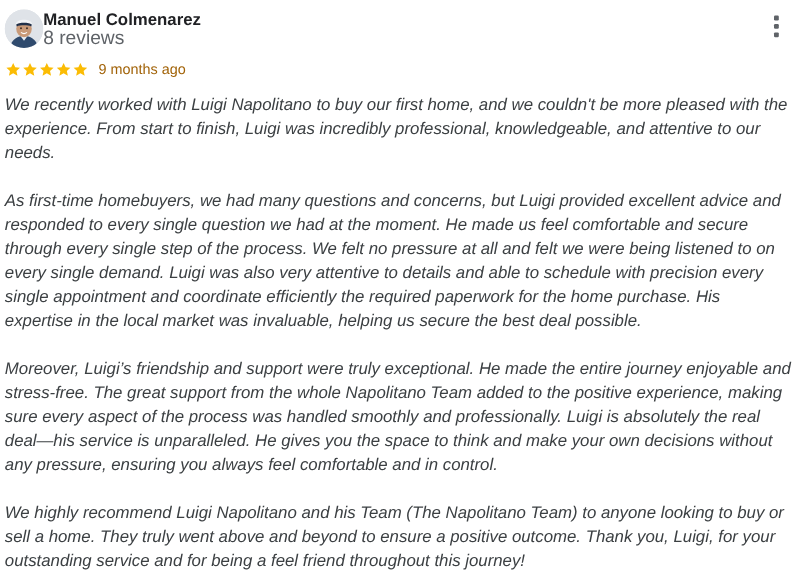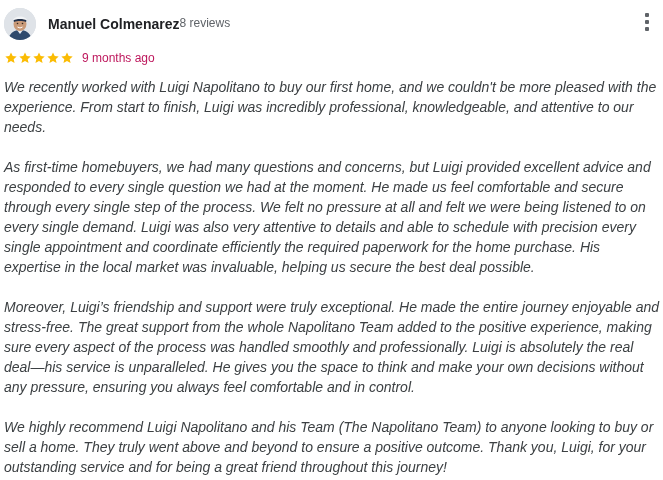--- a/index.html
+++ b/index.html
@@ -32,32 +32,32 @@
       width: 32px;
       height: 32px;
       border-radius: 50%;
       overflow: hidden;
       background: #d9dde2;
       position: relative;
       flex-shrink: 0;
     }
     .avatar svg { display: block; }
     .author-block {
-      margin-left: 12px;
+      margin-left: 0;
       display: flex;
-      flex-direction: row;
+      flex-direction: column;
     }
     .author-name {
       font-size: 14px;
       font-weight: bold;
       color: #202124;
       line-height: 17px;
     }
     .author-meta {
-      font-size: 12px;
+      font-size: 16px;
       color: #5f6368;
       line-height: 15px;
     }
     .more-button {
       position: absolute;
       right: 8px;
       top: 10px;
       width: 16px;
       height: 24px;
       display: flex;
@@ -86,21 +86,21 @@
       gap: 0px;
     }
     .star {
       width: 14px;
       height: 14px;
       display: block;
     }
     .date {
       margin-left: 8px;
       font-size: 12px;
-      color: #be185d;
+      color: #a16207;
     }
     .body {
       position: absolute;
       left: 4px;
       top: 77px;
       width: 656px;
       font-size: 14px;
       line-height: 20px;
       color: #3c4043;
     }
@@ -162,16 +162,16 @@
           <path fill="#fbbc04" d="M12 2.5l2.9 6.2 6.8.7-5.1 4.6 1.5 6.7L12 17.3l-6.1 3.4 1.5-6.7-5.1-4.6 6.8-.7z"></path>
         </svg>
     </div>
     <span class="date">9 months ago</span>
   </div>
 
   <div class="body">
     <p>We recently worked with Luigi Napolitano to buy our first home, and we couldn't be more pleased with the experience. From start to finish, Luigi was incredibly professional, knowledgeable, and attentive to our needs.</p>
     <p>As first-time homebuyers, we had many questions and concerns, but Luigi provided excellent advice and responded to every single question we had at the moment. He made us feel comfortable and secure through every single step of the process. We felt no pressure at all and felt we were being listened to on every single demand. Luigi was also very attentive to details and able to schedule with precision every single appointment and coordinate efficiently the required paperwork for the home purchase. His expertise in the local market was invaluable, helping us secure the best deal possible.</p>
     <p>Moreover, Luigi’s friendship and support were truly exceptional. He made the entire journey enjoyable and stress-free. The great support from the whole Napolitano Team added to the positive experience, making sure every aspect of the process was handled smoothly and professionally. Luigi is absolutely the real deal—his service is unparalleled. He gives you the space to think and make your own decisions without any pressure, ensuring you always feel comfortable and in control.</p>
-    <p>We highly recommend Luigi Napolitano and his Team (The Napolitano Team) to anyone looking to buy or sell a home. They truly went above and beyond to ensure a positive outcome. Thank you, Luigi, for your outstanding service and for being a great friend throughout this journey!</p>
+    <p>We highly recommend Luigi Napolitano and his Team (The Napolitano Team) to anyone looking to buy or sell a home. They truly went above and beyond to ensure a positive outcome. Thank you, Luigi, for your outstanding service and for being a feel friend throughout this journey!</p>
   </div>
 
 </div>
 
 </body></html>

